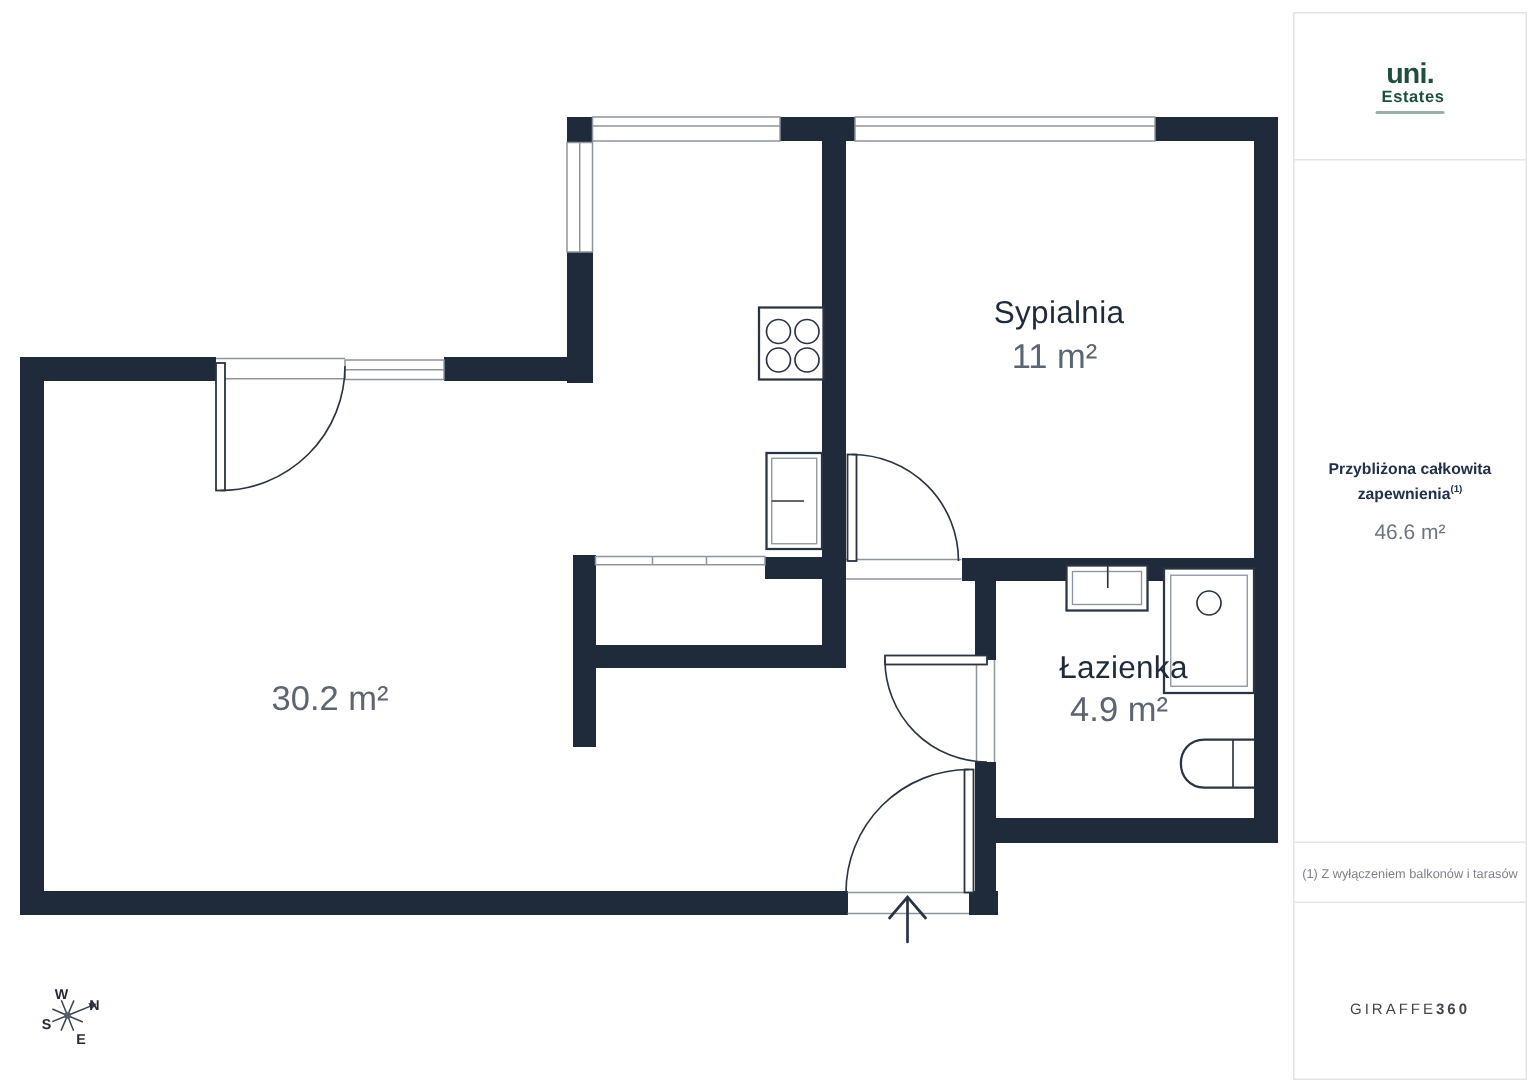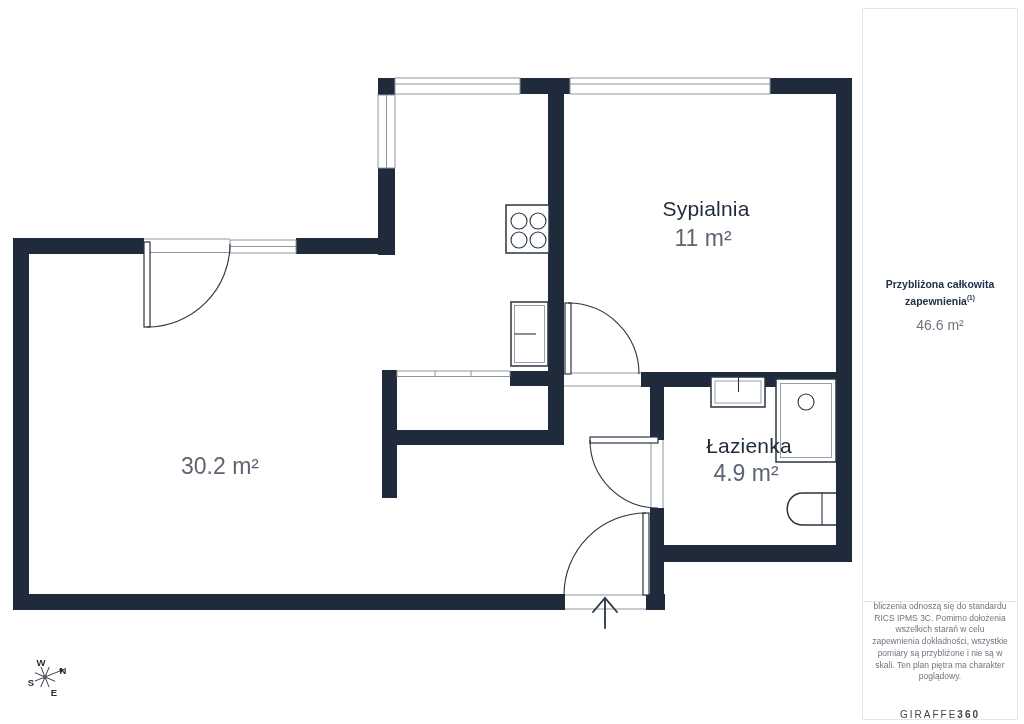--- a/index.html
+++ b/index.html
@@ -188,30 +188,39 @@
   <div class="rlabel rname" style="left:706px;top:209px">Sypialnia</div>
   <div class="rlabel rarea" style="left:703px;top:238px">11 m²</div>
 
   <div class="rlabel rarea" style="left:220px;top:466px">30.2 m²</div>
 
   <div class="rlabel rname" style="left:749px;top:446px">Łazienka</div>
   <div class="rlabel rarea" style="left:746px;top:473px">4.9 m²</div>
 
   <aside class="sidebar">
 
+    <section class="sb-sec sec-logo">
+      <div class="logo-box">
+        <span class="logo-brand">uni.</span>
+        <span class="logo-sub">Estates</span>
+        <span class="logo-tagline"></span>
+      </div>
+    </section>
 
     <section class="sb-sec sec-total">
       <div class="total-heading">
         <span>Przybliżona całkowita zapewnienia</span><sup>(1)</sup>
       </div>
       <div class="total-value">46.6 m²</div>
     </section>
 
+    <section class="sb-sec sec-footnote">
+      <div class="footnote-txt">(1) Z wyłączeniem balkonów i tarasów</div>
+    </section>
 
     <section class="sb-sec sec-disclaimer">
-      <div class="disclaimer-txt">bliczenia odnoszą się do standardu RICS IPMS 3C. Pomimo dołożenia wszelkich starań w celu zapewnienia dokładności, wszystkie pomiary są przybliżone i nie są w skali. Ten plan piętra ma charakter poglądowy.</div>
       <div class="brand-line">
         <span>GIRAFFE</span><b>360</b>
       </div>
     </section>
 
   </aside>
 </div>
 
 </body></html>

